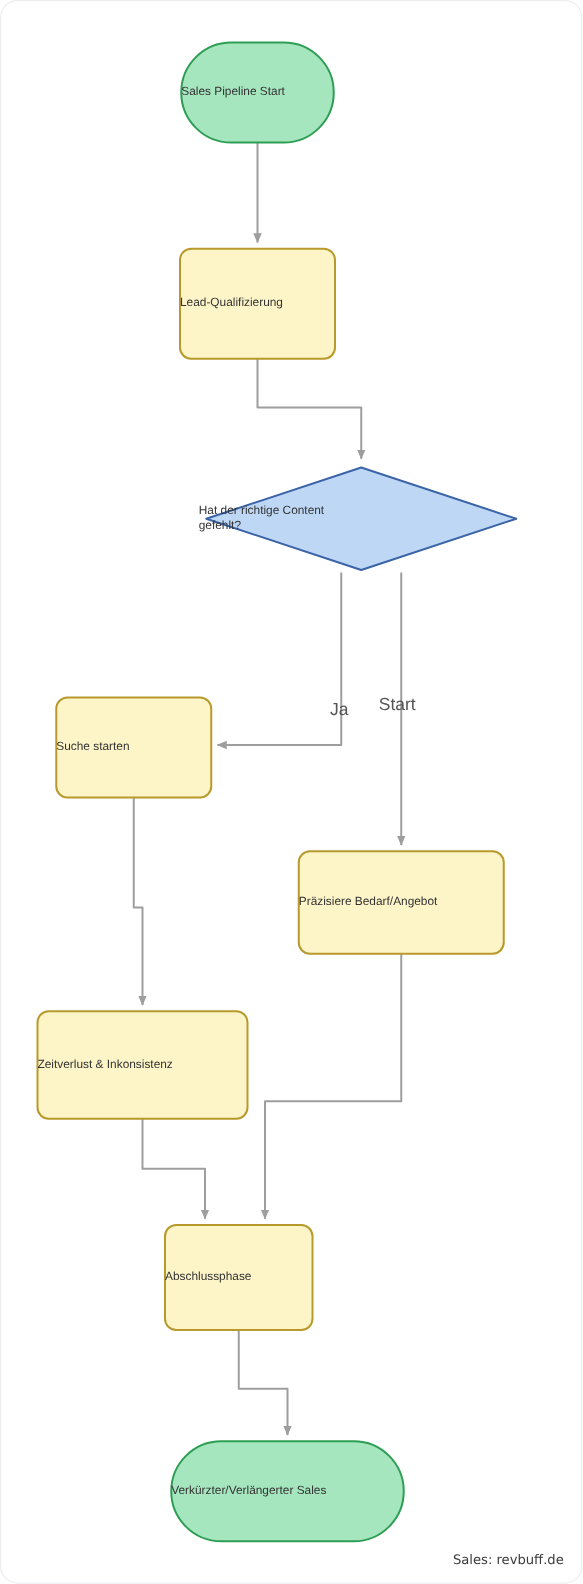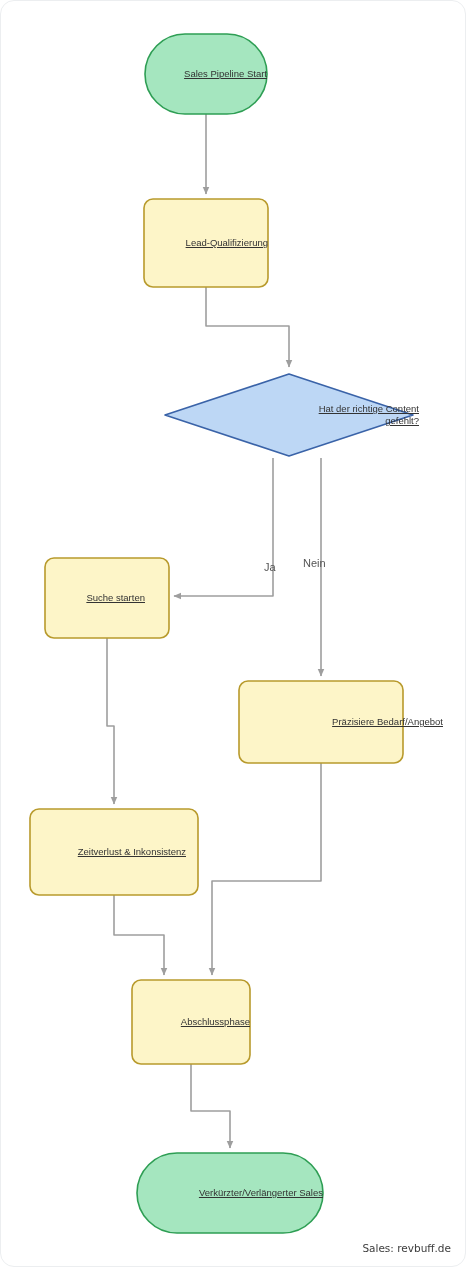--- a/index.html
+++ b/index.html
@@ -26,32 +26,31 @@
   }
   #flow-canvas {
     position: absolute;
     left: 0;
     top: 0;
     width: 466px;
     height: 1267px;
   }
   .node-label {
     position: absolute;
-    text-align: right;
+    text-align: left;
     color: #333333;
     font-size: 9.5px;
     line-height: 12px;
     pointer-events: none;
     white-space: pre-line;
-    text-decoration: underline;
   }
   .edge-label {
     position: absolute;
     color: #555555;
-    font-size: 11px;
+    font-size: 14px;
     line-height: 10px;
   }
   #source-note {
     position: absolute;
     right: 14px;
     bottom: 12px;
     font-size: 10.5px;
     color: #3c3c3c;
     font-family: "DejaVu Sans", sans-serif;
   }
@@ -88,24 +87,24 @@
         <rect x="136" y="1152" width="186" height="80" rx="40" ry="40" fill="#a5e6bf" stroke="#2e9e54" stroke-width="1.6"></rect>
       </g>
   </svg>
 
   <div id="labels-layer">
       <div class="node-label" style="left: 144px; top: 67px; width: 122px; color: rgb(51, 51, 51);">Sales Pipeline Start</div>
       <div class="node-label" style="left: 143px; top: 236px; width: 124px; color: rgb(51, 51, 51);">Lead-Qualifizierung</div>
       <div class="node-label" style="left: 158px; top: 402px; width: 260px; color: rgb(51, 51, 51);">Hat der richtige Content
 gefehlt?</div>
       <div class="node-label" style="left: 44px; top: 591px; width: 100px; color: rgb(51, 51, 51);">Suche starten</div>
-      <div class="node-label" style="left: 250px; top: 715px; width: 164px; color: rgb(51, 51, 51); padding-left: 28px;">Präzisiere Bedarf/Angebot</div>
+      <div class="node-label" style="left: 238px; top: 715px; width: 164px; color: rgb(51, 51, 51);">Präzisiere Bedarf/Angebot</div>
       <div class="node-label" style="left: 29px; top: 845px; width: 156px; color: rgb(51, 51, 51);">Zeitverlust &amp; Inkonsistenz</div>
       <div class="node-label" style="left: 131px; top: 1015px; width: 118px; color: rgb(51, 51, 51);">Abschlussphase</div>
       <div class="node-label" style="left: 136px; top: 1186px; width: 186px; color: rgb(51, 51, 51);">Verkürzter/Verlängerter Sales</div>
     </div>
   <div id="edge-labels-layer">
       <div class="edge-label" style="left: 263px; top: 561px;">Ja</div>
-      <div class="edge-label" style="left: 302px; top: 557px;">Nein</div>
+      <div class="edge-label" style="left: 302px; top: 557px;">Start</div>
     </div>
 
   <div id="source-note">Sales: revbuff.de</div>
 </div>
 
 </body></html>

